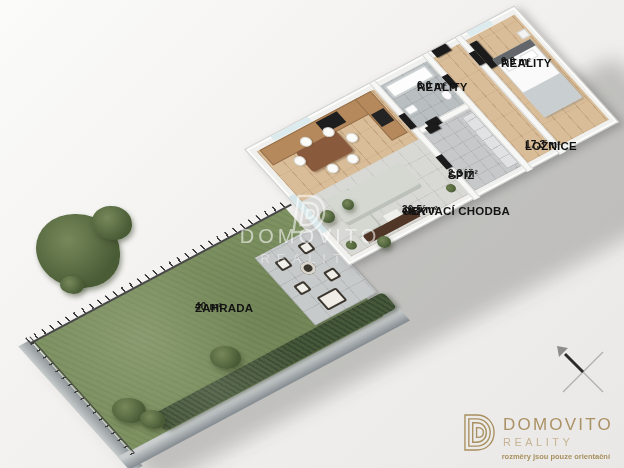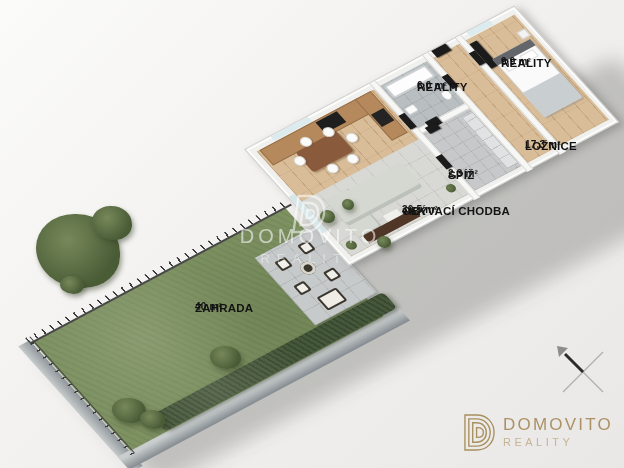--- a/index.html
+++ b/index.html
@@ -217,14 +217,15 @@
   <svg style="left:463px;top:413px;width:33px;height:39px;" viewBox="0 0 34 40">
     <g fill="none" stroke="#a8905f" stroke-width="1.4">
       <path d="M2 2 h12 c11 0 18 8 18 18 s-7 18 -18 18 h-12 z"></path>
       <path d="M6 6 h8 c8 0 14 6 14 14 s-6 14 -14 14 h-8 z"></path>
       <path d="M10 10 h4 c6 0 10 4 10 10 s-4 10 -10 10 h-4 z"></path>
       <path d="M14 15 h1 c4 0 6 2 6 5 s-2 5 -6 5 h-1 z"></path>
     </g>
   </svg>
   <div class="logo-brand" style="left:503px;top:415px;">DOMOVITO</div>
   <div class="logo-sub" style="left:503px;top:436px;">REALITY</div>
+  <div class="logo-tagline" style="left:468px;top:452px;width:142px;">rozměry jsou pouze orientační</div>
 
 </div>
 
 </body></html>

